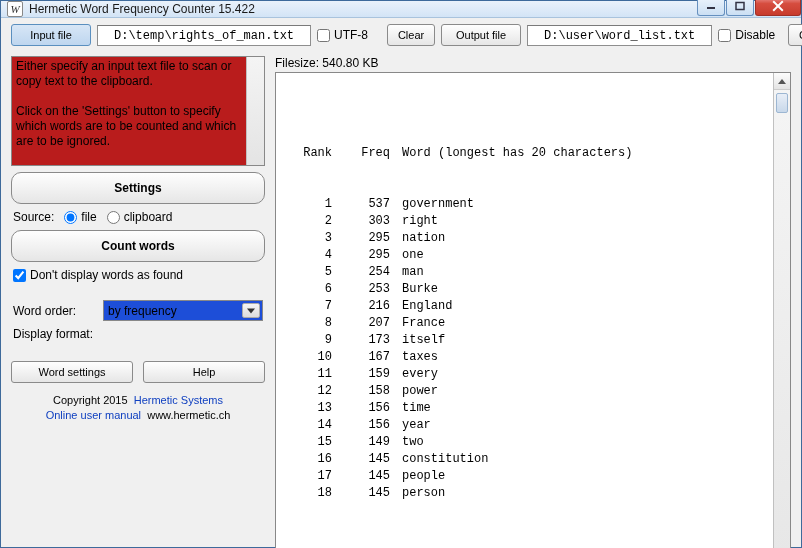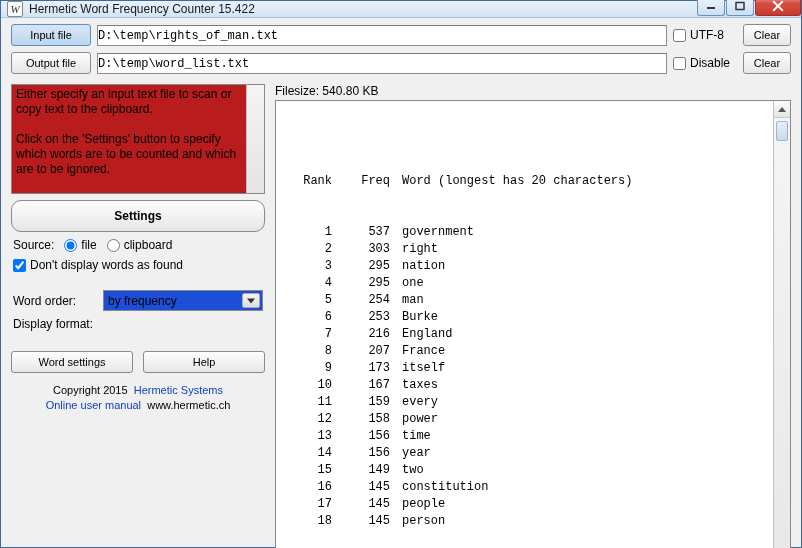--- a/index.html
+++ b/index.html
@@ -62,21 +62,21 @@
   }
   .winbtn svg { width:10px; height:10px; }
   .winbtn.close svg { width:12px; height:12px; }
   .content {
     flex: 1;
     display: flex;
     flex-direction: column;
     padding: 6px 10px 8px 10px;
     gap: 4px;
   }
-  .file-rows { display:flex; flex-direction:column; gap:6px; }
+  .file-rows { display:flex; flex-direction:row; gap:6px; }
   .file-row { display:flex; align-items:center; gap:6px; }
   .btn {
     border: 1px solid #8a8a8a;
     background: linear-gradient(#fefefe,#e6e6e6);
     border-radius: 3px;
     height: 22px;
     display:inline-flex; align-items:center; justify-content:center;
     padding: 0 8px;
     cursor: default;
     font-size: 11px;
@@ -85,21 +85,21 @@
   .file-row .btn.file-label.pressed {
     background: linear-gradient(#d7e6f6,#bed6ef);
     border-color:#5a8fbf;
   }
   .text-input {
     flex: 1;
     height: 21px;
     background: #fff;
     border: 1px solid #8e8e8e;
     border-top-color:#7a7a7a;
-    padding: 2px 0;
+    padding: 2px 16px;
     font-family: "Consolas","Courier New",monospace;
     font-size: 12px;
     line-height:16px;
   }
   .chk { display:flex; align-items:center; gap:4px; font-size:12px; width:64px; }
   .chk input { margin:0; width:13px; height:13px; }
   .main-split { display:flex; gap:10px; margin-top:6px; flex:1; min-height:0;}
   .left-col { width: 254px; display:flex; flex-direction:column; gap:6px;}
   .instructions {
     height: 110px;
@@ -235,21 +235,21 @@
         <div class="btn file-label pressed">Input file</div>
         <div class="text-input">D:\temp\rights_of_man.txt</div>
         <label class="chk">
           <input type="checkbox" style="">
           <span>UTF-8</span>
         </label>
         <div class="btn" style="width:48px">Clear</div>
       </div>
       <div class="file-row">
         <div class="btn file-label">Output file</div>
-        <div class="text-input">D:\temp\word_list.txt</div>
+        <div class="text-input">D:\user\word_list.txt</div>
         <label class="chk">
           <input type="checkbox" style="">
           <span>Disable</span>
         </label>
         <div class="btn" style="width:48px">Clear</div>
       </div>
     </div>
 
     <div class="main-split">
 
@@ -267,20 +267,21 @@
           <label class="radio">
             <input type="radio" name="src" checked="" style="">
             <span>file</span>
           </label>
           <label class="radio">
             <input type="radio" name="src" style="">
             <span>clipboard</span>
           </label>
         </div>
 
+        <div class="panel-btn">Count words</div>
 
         <label class="check-row">
           <input type="checkbox" checked="" style="">
           <span>Don't display words as found</span>
         </label>
 
         <div style="height:6px"></div>
 
         <div class="opt-row">
           <label>Word order:</label>

